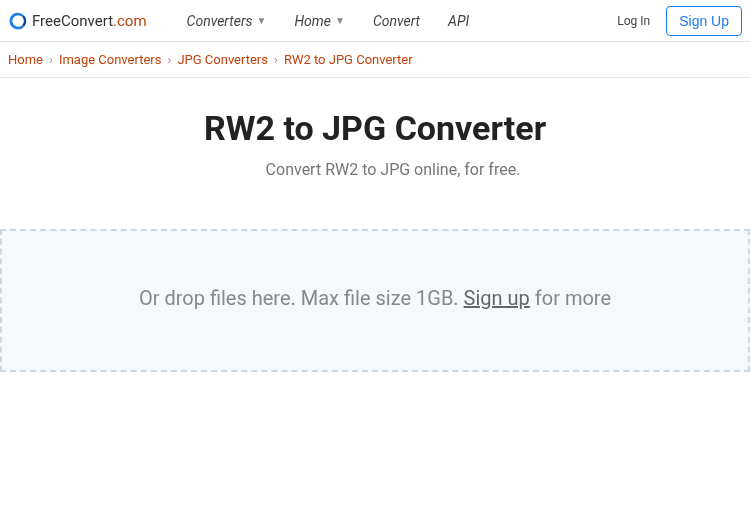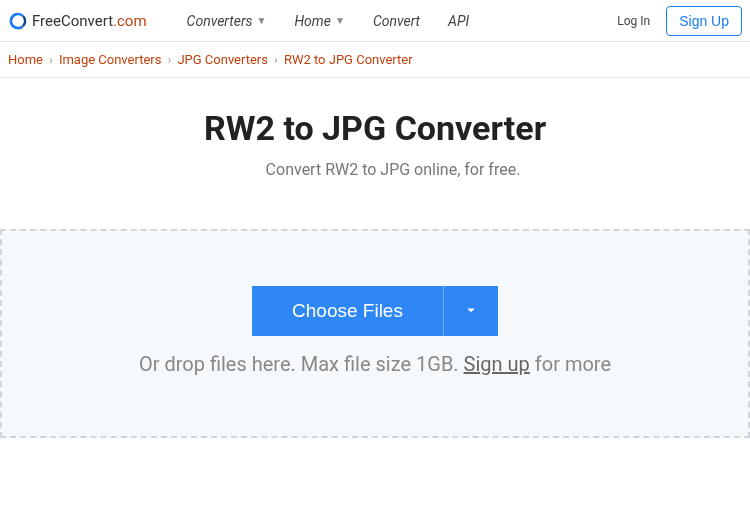--- a/index.html
+++ b/index.html
@@ -73,26 +73,16 @@
   <span class="sep">›</span>
   <a>RW2 to JPG Converter</a>
 </div>
 
 <div class="hero">
   <h1 class="title">RW2 to JPG Converter</h1>
   <p class="subtitle">Convert RW2 to JPG online, for free.</p>
 </div>
 
 <div class="dropzone">
-  <div class="choose-wrap">
-    <button class="choose-btn">Choose Files</button>
-    <button class="choose-dd">
-      <span>
-        <svg width="18" height="18" viewBox="0 0 24 24">
-            <path fill="white" d="M7 10l5 5 5-5z"></path>
-          </svg>
-      </span>
-    </button>
-  </div>
   <div class="drop-text">
     <span>Or drop files here. Max file size 1GB. </span><a>Sign up</a><span> for more</span>
   </div>
 </div>
 
 </body></html>

